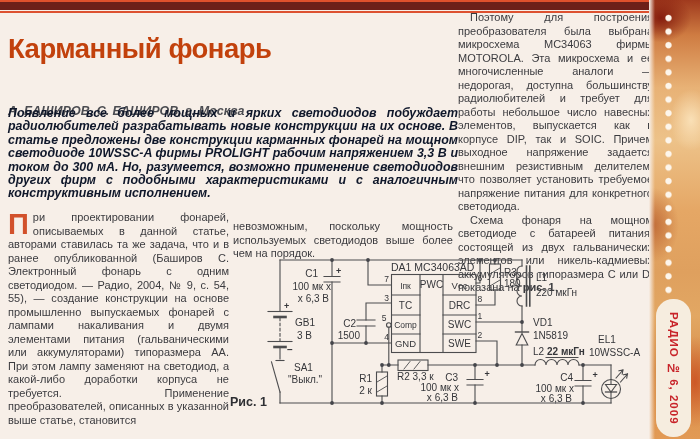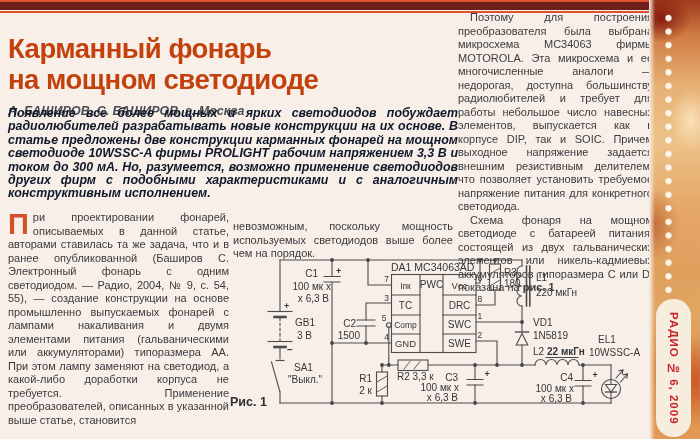--- a/index.html
+++ b/index.html
@@ -47,21 +47,20 @@
 </head>
 <body>
 
 <div>
 
   <div class="topbar"></div>
   <div class="topline"></div>
 
   <div class="title">
     <span>Карманный фонарь</span><br>
-    <span>на мощном светодиоде</span>
   </div>
 
   <div class="authors">А. БАШИРОВ, С. БАШИРОВ, г. Москва</div>
 
   <div class="abstract">Появление все более мощных и ярких светодиодов побуждает радиолюбителей разрабатывать новые конструкции на их основе. В статье предложены две конструкции карманных фонарей на мощном светодиоде 10WSSC-A фирмы PROLIGHT рабочим напряжением 3,3 В и током до 300 мА. Но, разумеется, возможно применение светодиодов других фирм с подобными характеристиками и с аналогичным конструктивным исполнением.</div>
 
   <div class="col col1"><span class="dropcap">П</span><span>ри проектировании фонарей, описываемых в данной статье, авторами ставилась та же задача, что и в ранее опубликованной (Баширов С. Электронный фонарь с одним светодиодом. — Радио, 2004, № 9, с. 54, 55), — создание конструкции на основе промышленно выпускаемых фонарей с лампами накаливания и двумя элементами питания (гальваническими или аккумуляторами) типоразмера АА. При этом лампу заменяют на светодиод, а какой-либо доработки корпуса не требуется. Применение преобразователей, описанных в указанной выше статье, становится</span></div>
 
   <div class="col col2">невозможным, поскольку мощность используемых светодиодов выше более чем на порядок.</div>
 

